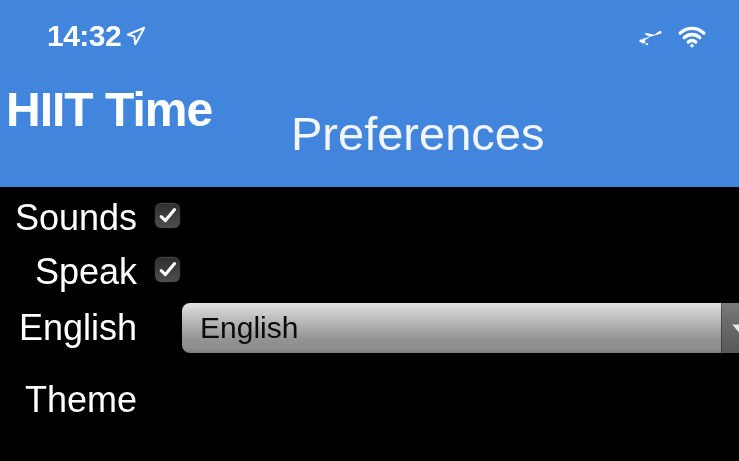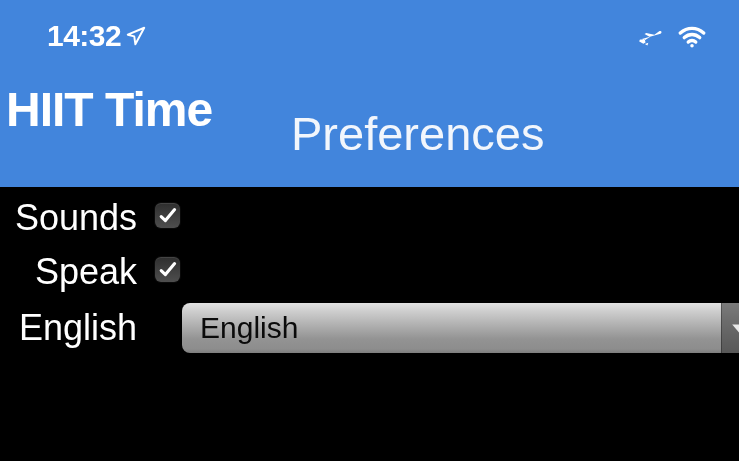--- a/index.html
+++ b/index.html
@@ -282,15 +282,18 @@
         <span>
           <svg class="caret-ic" viewBox="0 0 18 12" aria-hidden="true">
             <path d="M2.2 2.6 L15.8 2.6 L9 10.4 Z" fill="#e8e8e8"></path>
           </svg>
         </span>
       </span>
     </div>
   </div>
 
   <div class="pref-row" id="row-theme">
+    <div class="label-col">
+      <span class="pref-label" style="position:static;">Theme</span>
+    </div>
   </div>
 
 </div>
 
 </body></html>

